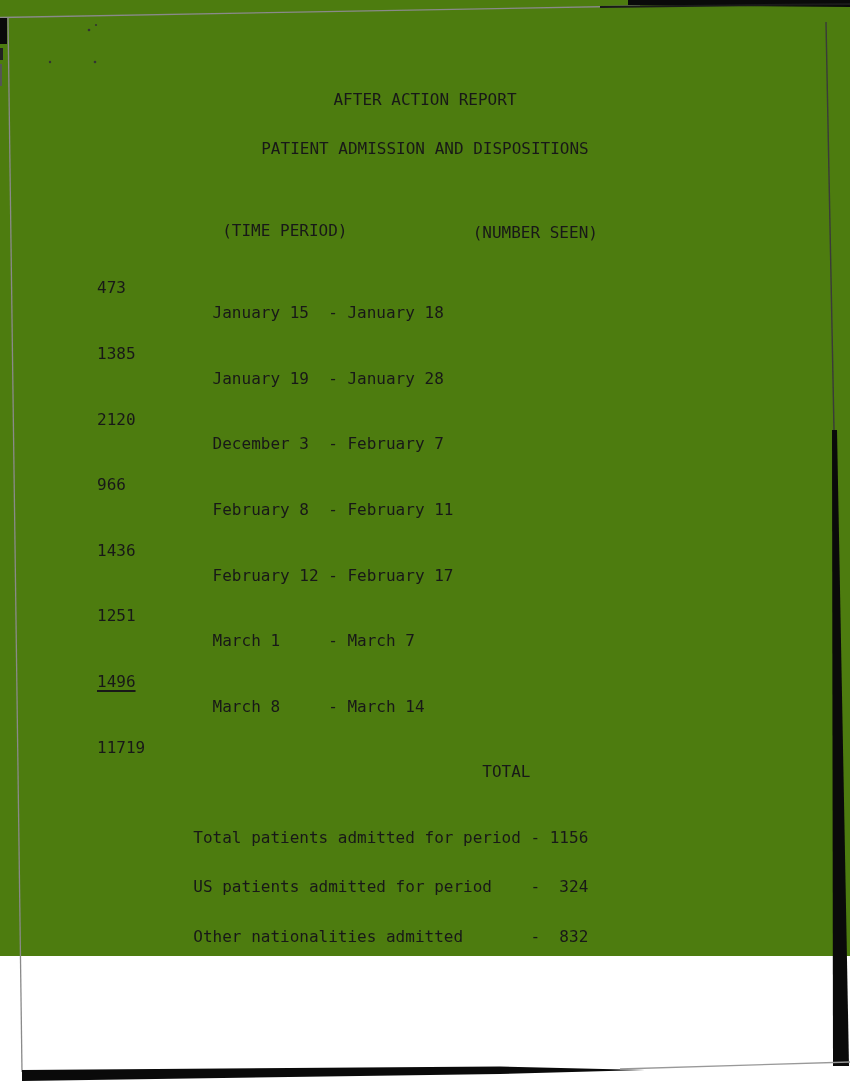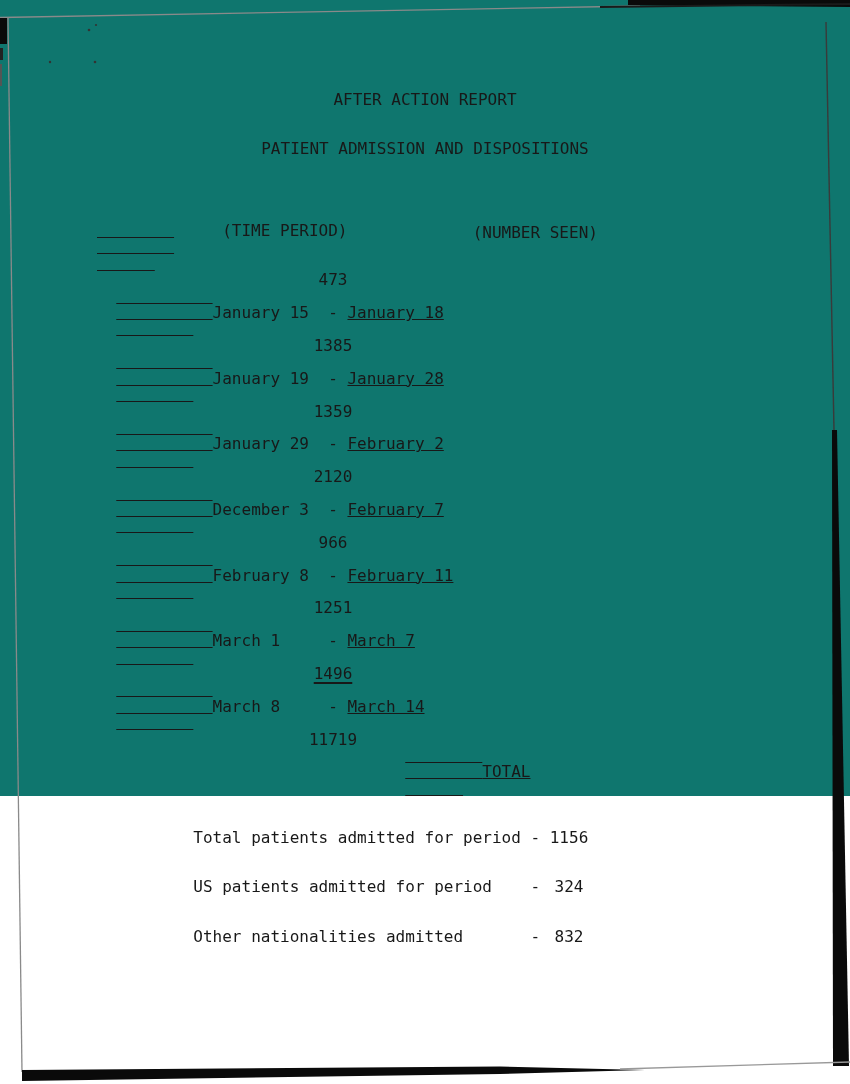--- a/index.html
+++ b/index.html
@@ -6,22 +6,22 @@
     margin: 0;
     padding: 0;
     background: #ffffff;
     width: 850px;
     height: 1084px;
     overflow: hidden;
   }
   .page {
     position: relative;
     width: 850px;
-    height: 796px;
-    background: #0f766e;
+    height: 956px;
+    background: #4d7c0f;
     font-family: "DejaVu Sans Mono", "Liberation Mono", monospace;
     font-size: 16px;
     line-height: 16.4px;
     color: #181818;
   }
   .doc {
     position: absolute;
     top: 0; left: 0;
     width: 850px;
     padding: 59px 0 0 97px;
@@ -32,45 +32,45 @@
     left: -97px;
     width: 850px;
     text-align: center;
     white-space: pre;
   }
   .para {
     margin-top: 16.4px;
     white-space: pre;
   }
   
-  .ptable { margin-top: 16px; text-decoration: underline; }
+  .ptable { margin-top: 16px; }
   .trow, .thead, .ttotal { position: relative; white-space: pre; }
   .thead .h-period { display: inline-block; margin-left: 5ch; }
   .thead .h-number { position: absolute; left: 39ch; top: 18px; }
   .trow  { padding-left: 2ch; }
   .c-from { display: inline-block; width: 12ch; }
   .c-sep  { display: inline-block; width: 2ch; }
   .num {
-    position: absolute; left: 0; top: 0;
+    position: absolute; left: 0; top: 8px;
     display: inline-block;
     width: 49ch;
-    text-align: center;
+    text-align: left;
   }
   .num[data-u] {
     text-decoration: underline;
     text-decoration-thickness: 1.6px;
     text-underline-offset: 2.5px;
   }
   .ttotal { padding-left: 32ch; }
   
   .stats { margin-top: 16.4px; }
   .srow { white-space: pre; }
   .s-label { display: inline-block; width: 34ch; }
   .s-sep   { display: inline-block; width: 3ch; text-align: center; }
-  .s-value { display: inline-block; width: 4ch; text-align: center; }
+  .s-value { display: inline-block; width: 4ch; text-align: right; }
   
   .artifacts {
     position: absolute;
     top: 0; left: 0;
     width: 850px; height: 1084px;
     pointer-events: none;
   }
 </style>
 </head>
 <body>
@@ -97,30 +97,30 @@
 
       <div class="trow">
           <span class="num">473</span>
           <span class="c-from">January 15</span><span class="c-sep">-</span><span class="c-to">January 18</span>
         </div>
         <div class="trow">
           <span class="num">1385</span>
           <span class="c-from">January 19</span><span class="c-sep">-</span><span class="c-to">January 28</span>
         </div>
         <div class="trow">
-          <span class="num">1359</span>
-          <span class="c-from">January 29</span><span class="c-sep">-</span><span class="c-to">February 2</span>
-        </div>
-        <div class="trow">
           <span class="num">2120</span>
           <span class="c-from">December 3</span><span class="c-sep">-</span><span class="c-to">February 7</span>
         </div>
         <div class="trow">
           <span class="num">966</span>
           <span class="c-from">February 8</span><span class="c-sep">-</span><span class="c-to">February 11</span>
+        </div>
+        <div class="trow">
+          <span class="num">1436</span>
+          <span class="c-from">February 12</span><span class="c-sep">-</span><span class="c-to">February 17</span>
         </div>
         <div class="trow">
           <span class="num">1251</span>
           <span class="c-from">March 1</span><span class="c-sep">-</span><span class="c-to">March 7</span>
         </div>
         <div class="trow">
           <span class="num" data-u="1">1496</span>
           <span class="c-from">March 8</span><span class="c-sep">-</span><span class="c-to">March 14</span>
         </div>
 

